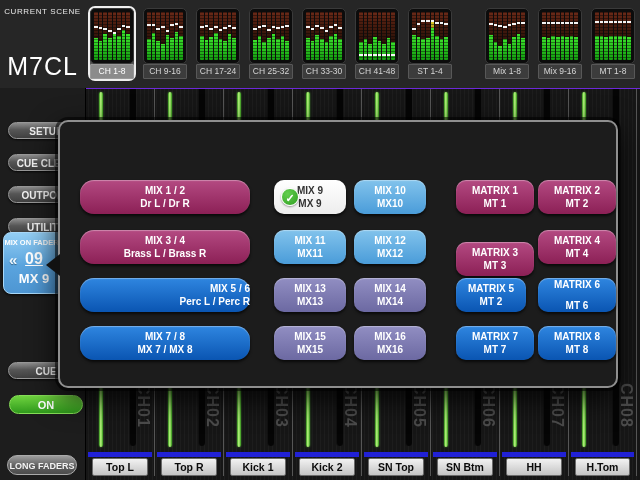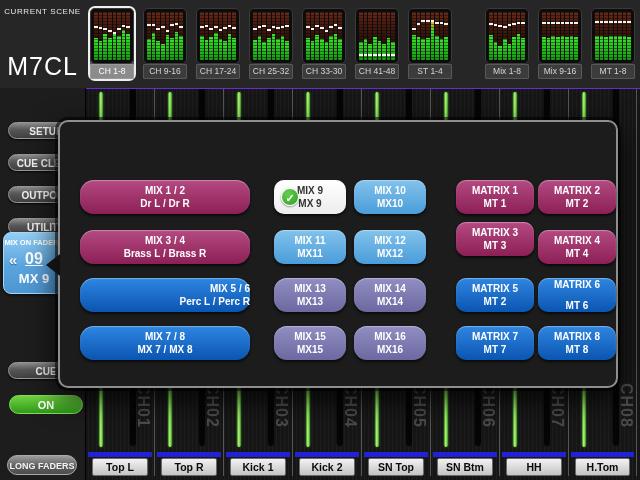--- a/index.html
+++ b/index.html
@@ -77,21 +77,21 @@
   #dialog-arrow{position:absolute;left:-14px;top:132px;width:0;height:0;
         border-top:11px solid transparent;border-bottom:11px solid transparent;border-right:14px solid #111;}
   #dialog-title{position:absolute;top:17px;width:100%;text-align:center;font-size:12px;color:#fff;}
   .dbtn{position:absolute;height:34px;border-radius:10px;color:#fff;font-size:10px;font-weight:bold;
         display:flex;flex-direction:column;justify-content:center;align-items:center;line-height:13px;
         box-shadow:inset 0 1px 1px rgba(255,255,255,.35), 0 2px 3px rgba(0,0,0,.7);box-sizing:border-box;white-space:nowrap;}
   .dbtn.wide{border-radius:14px;}
   .dbtn.c-magenta{background:linear-gradient(180deg,#b44a82,#8c2056);}
   .dbtn.c-blue{background:linear-gradient(180deg,#2f86e0,#0a55b2);}
   .dbtn.c-lightblue{background:linear-gradient(180deg,#82c3ec,#4a9cd9);}
-  .dbtn.c-purple{background:linear-gradient(180deg,#9ouv,#6b68a0);border-radius:13px;}
+  .dbtn.c-purple{background:linear-gradient(180deg,#9ouv,#6b68a0);}
   .dbtn.c-purple{background:linear-gradient(180deg,#918ec2,#6c69a2);}
   .dbtn.c-white{background:linear-gradient(180deg,#ffffff,#ededed);color:#333;}
   .check{position:absolute;left:7px;top:50%;margin-top:-9px;width:18px;height:18px;border-radius:50%;
         background:radial-gradient(circle at 35% 30%,#63cf4f,#2f9e22);border:1px solid #fff;
         box-shadow:0 1px 2px rgba(0,0,0,.4);color:#fff;font-size:11px;font-weight:bold;
         line-height:18px;text-align:center;box-sizing:border-box;}
 </style>
 </head>
 <body class="stripe">
 
@@ -579,41 +579,41 @@
         <div>Brass L / Brass R</div>
       </div>
       <div class="dbtn c-lightblue" style="left: 214px; top: 108px; width: 72px;">
         <div>MIX 11</div>
         <div>MX11</div>
       </div>
       <div class="dbtn c-lightblue" style="left: 294px; top: 108px; width: 72px;">
         <div>MIX 12</div>
         <div>MX12</div>
       </div>
-      <div class="dbtn c-magenta" style="left: 396px; top: 100px; width: 78px;">
+      <div class="dbtn c-magenta" style="left: 396px; top: 120px; width: 78px;">
         <div>MATRIX 3</div>
         <div>MT 3</div>
       </div>
       <div class="dbtn c-magenta" style="left: 478px; top: 108px; width: 78px;">
         <div>MATRIX 4</div>
         <div>MT 4</div>
       </div>
       <div class="dbtn c-blue wide" style="left: 20px; top: 156px; width: 170px; align-items: flex-end;">
         <div>MIX 5 / 6</div>
         <div>Perc L / Perc R</div>
       </div>
       <div class="dbtn c-purple" style="left: 214px; top: 156px; width: 72px;">
         <div>MIX 13</div>
         <div>MX13</div>
       </div>
       <div class="dbtn c-purple" style="left: 294px; top: 156px; width: 72px;">
         <div>MIX 14</div>
         <div>MX14</div>
       </div>
-      <div class="dbtn c-blue" style="left: 396px; top: 156px; width: 78px;">
+      <div class="dbtn c-blue" style="left: 396px; top: 156px; width: 70px;">
         <div>MATRIX 5</div>
         <div>MT 2</div>
       </div>
       <div class="dbtn c-blue" style="left: 478px; top: 156px; width: 78px; justify-content: space-between;">
         <div>MATRIX 6</div>
         <div>MT 6</div>
       </div>
       <div class="dbtn c-blue wide" style="left: 20px; top: 204px; width: 170px;">
         <div>MIX 7 / 8</div>
         <div>MX 7 / MX 8</div>

